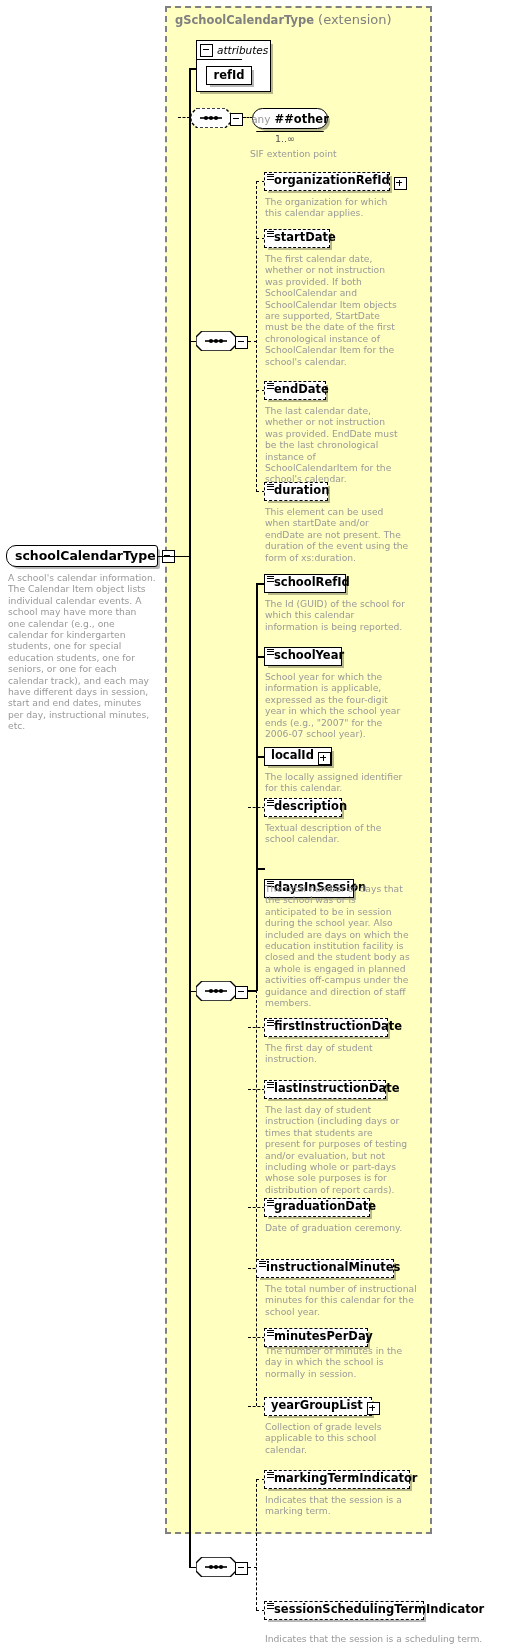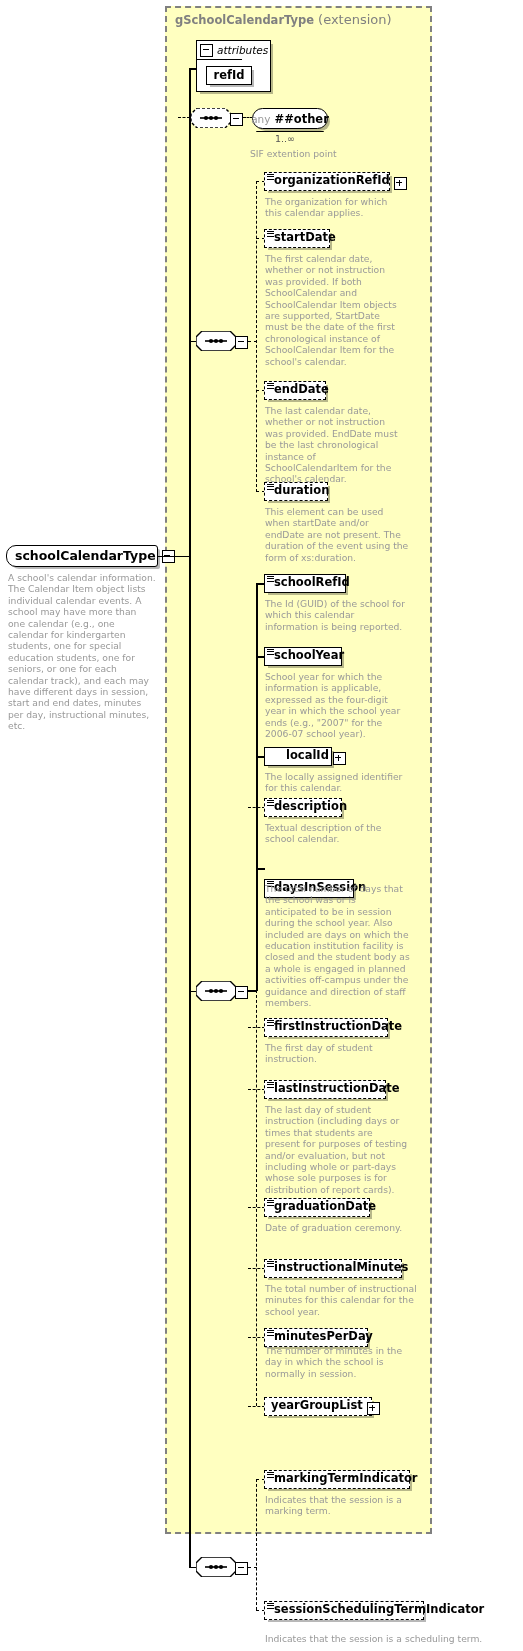--- a/index.html
+++ b/index.html
@@ -337,21 +337,21 @@
     <span class="seqmark">
         <i></i>
         <i></i>
         <i></i>
       </span>
     <span class="label">schoolYear</span>
   </div>
   <div class="doc" style="left:265px;top:671px;width:145px;">School year for which the information is applicable, expressed as the four-digit year in which the school year ends (e.g., "2007" for the 2006-07 school year).</div>
 
   <div class="ln lnh" style="left:256px;top:756px;width:9px;"></div>
-  <div class="node" style="left:264px;top:747px;width:68px;padding-left:15px;">
+  <div class="node" style="left:264px;top:747px;width:68px;">
     <span class="label" style="padding-left:6px;">localId</span>
     <span class="plusbox"></span>
   </div>
   <div class="doc" style="left:265px;top:771px;width:145px;">The locally assigned identifier for this calendar.</div>
 
   <div class="dln dlnh" style="left:248px;top:807px;width:17px;"></div>
   <div class="node optional" style="left:264px;top:798px;width:78px;">
     <span class="seqmark">
         <i></i>
         <i></i>
@@ -399,21 +399,21 @@
     <span class="seqmark">
         <i></i>
         <i></i>
         <i></i>
       </span>
     <span class="label">graduationDate</span>
   </div>
   <div class="doc" style="left:265px;top:1222px;width:145px;">Date of graduation ceremony.</div>
 
   <div class="dln dlnh" style="left:248px;top:1268px;width:17px;"></div>
-  <div class="node optional" style="left:264px;top:1259px;width:138px;">
+  <div class="node optional" style="left:256px;top:1259px;width:138px;">
     <span class="seqmark">
         <i></i>
         <i></i>
         <i></i>
       </span>
     <span class="label">instructionalMinutes</span>
   </div>
   <div class="doc" style="left:265px;top:1283px;width:152px;">The total number of instructional minutes for this calendar for the school year.</div>
 
   <div class="dln dlnh" style="left:248px;top:1337px;width:17px;"></div>
@@ -425,20 +425,21 @@
       </span>
     <span class="label">minutesPerDay</span>
   </div>
   <div class="doc" style="left:265px;top:1345px;width:145px;">The number of minutes in the day in which the school is normally in session.</div>
 
   <div class="dln dlnh" style="left:248px;top:1406px;width:17px;"></div>
   <div class="node optional" style="left:264px;top:1397px;width:108px;">
     <span class="label" style="padding-left:6px;">yearGroupList</span>
     <span class="plusbox"></span>
   </div>
+  <div class="doc" style="left:265px;top:1421px;width:145px;">Collection of grade levels applicable to this school calendar.</div>
 
   <div class="ln lnh" style="left:189px;top:1566.5px;width:8px;"></div>
   <div class="seq" style="left:196px;top:1557px;">
     <svg class="oct" viewBox="0 0 40 20">
       <polygon points="6,0 34,0 40,6 40,14 34,20 6,20 0,14 0,6" fill="#fff" stroke="#000" stroke-width="1.4"></polygon>
       <line x1="9" y1="10" x2="31" y2="10" stroke="#000" stroke-width="1.6"></line>
       <circle cx="15" cy="10" r="2.1" fill="#000"></circle>
       <circle cx="20" cy="10" r="2.1" fill="#000"></circle>
       <circle cx="25" cy="10" r="2.1" fill="#000"></circle>
     </svg>

